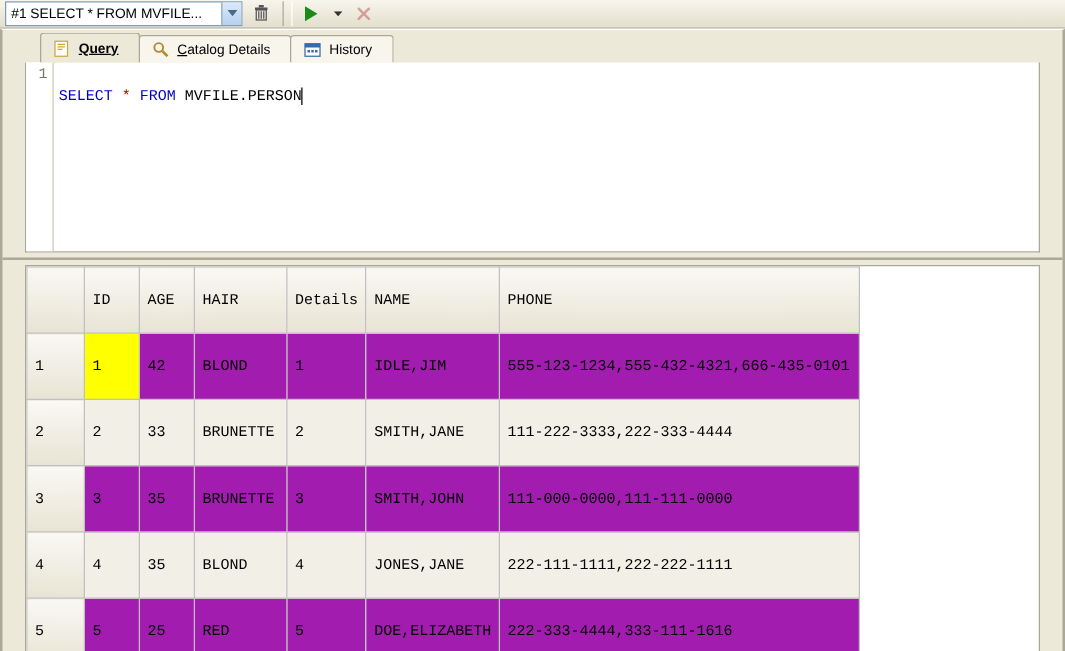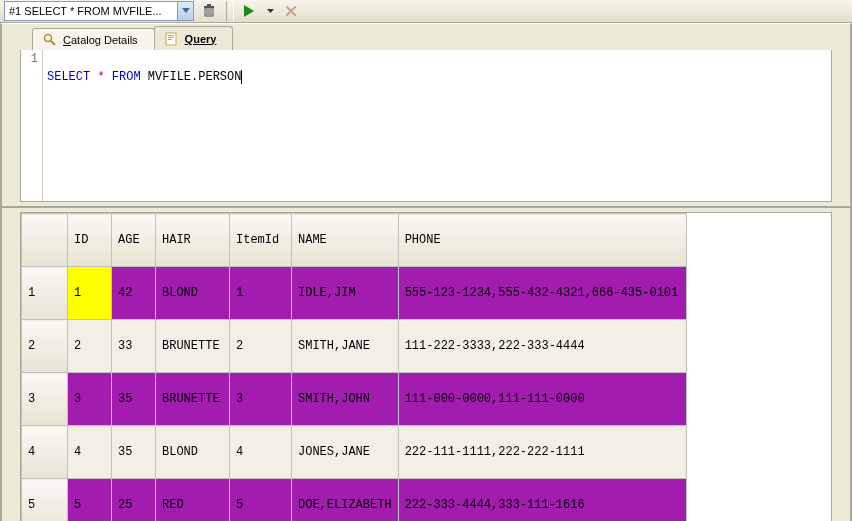--- a/index.html
+++ b/index.html
@@ -248,56 +248,66 @@
       <svg width="10" height="10">
         <line x1="0" y1="0" x2="10" y2="10" stroke="#a33" stroke-width="2"></line>
         <line x1="10" y1="0" x2="0" y2="10" stroke="#a33" stroke-width="2"></line>
       </svg>
     </div>
   </div>
 
   <div class="main">
 
     <div class="upper-tabs">
-      <div class="tab">
-        <svg width="14" height="14">
-            <circle cx="5" cy="5" r="3.5" fill="none" stroke="#b58a2a" stroke-width="1.5"></circle>
-            <line x1="8" y1="8" x2="12" y2="12" stroke="#b58a2a" stroke-width="2"></line>
-          </svg>
-        <span><span class="ul">C</span>atalog Details</span>
-      </div>
       <div class="tab active">
         <svg width="14" height="14">
             <rect x="1" y="1" width="10" height="12" fill="#fff" stroke="#caa93b"></rect>
             <rect x="3" y="3" width="6" height="1" fill="#caa93b"></rect>
             <rect x="3" y="5" width="6" height="1" fill="#caa93b"></rect>
             <rect x="3" y="7" width="4" height="1" fill="#caa93b"></rect>
           </svg>
         <span><span class="ul">Query</span></span>
       </div>
+      <div class="tab">
+        <svg width="14" height="14">
+            <circle cx="5" cy="5" r="3.5" fill="none" stroke="#b58a2a" stroke-width="1.5"></circle>
+            <line x1="8" y1="8" x2="12" y2="12" stroke="#b58a2a" stroke-width="2"></line>
+          </svg>
+        <span><span class="ul">C</span>atalog Details</span>
+      </div>
+      <div class="tab">
+        <svg width="14" height="14">
+            <rect x="1" y="2" width="12" height="10" fill="#fff" stroke="#3a6aa8"></rect>
+            <rect x="1" y="2" width="12" height="3" fill="#3a6aa8"></rect>
+            <rect x="3" y="7" width="2" height="2" fill="#3a6aa8"></rect>
+            <rect x="6" y="7" width="2" height="2" fill="#3a6aa8"></rect>
+            <rect x="9" y="7" width="2" height="2" fill="#3a6aa8"></rect>
+          </svg>
+        <span>History</span>
+      </div>
     </div>
 
     <div class="editor-wrap">
       <div class="gutter">
         <div>1</div>
       </div>
       <div class="editor"><span class="kw">SELECT</span> <span class="punct">*</span> <span class="kw">FROM</span> <span class="ident">MVFILE.PERSON</span><span class="caret"></span></div>
     </div>
 
     <div class="lower">
 
       <div class="grid-wrap">
         <table class="grid">
           <thead>
             <tr>
               <th class="corner rowhead"></th>
               <th class="c-id">ID</th>
               <th class="c-age">AGE</th>
               <th class="c-hair">HAIR</th>
-              <th class="c-item">ItemId</th>
+              <th class="c-item">Details</th>
               <th class="c-name">NAME</th>
               <th class="c-phone">PHONE</th>
             </tr>
           </thead>
           <tbody id="grid-body">
               <tr class="sel">
                 <td class="rowhead">1</td>
                 <td class="c-id cell-first">1</td>
                 <td class="c-age">42</td>
                 <td class="c-hair">BLOND</td>

